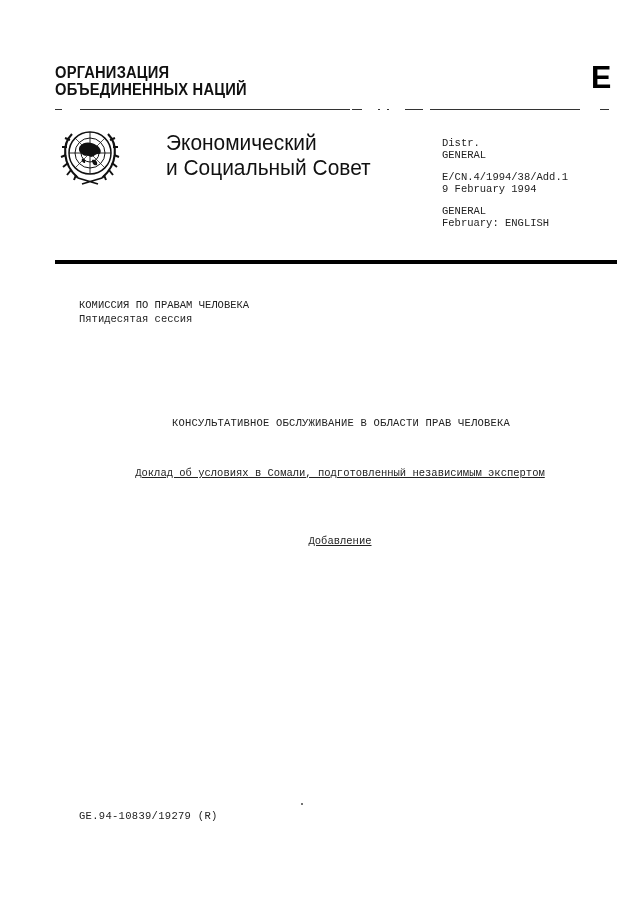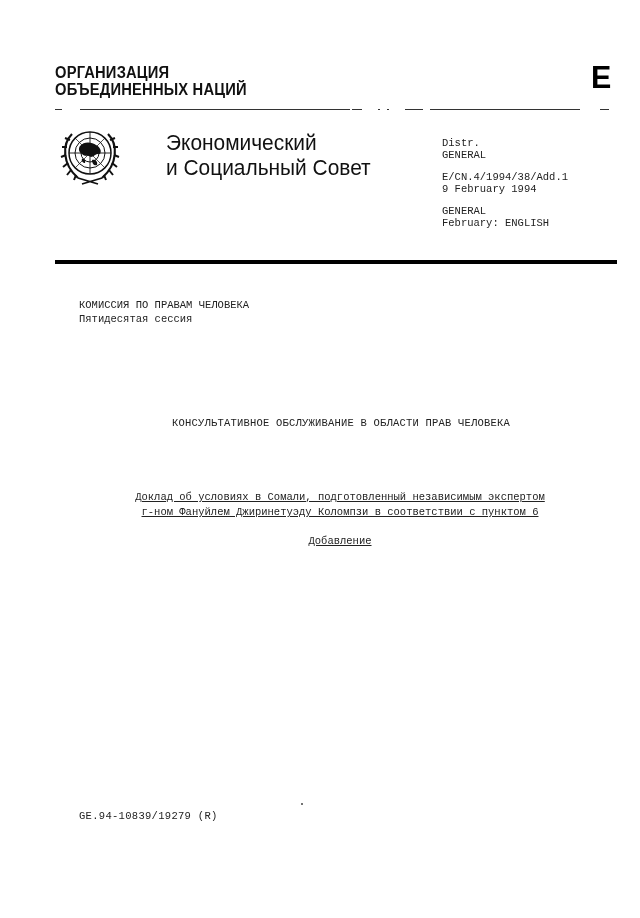--- a/index.html
+++ b/index.html
@@ -99,21 +99,21 @@
     .main-title {
       left: 170px;
       top: 417px;
       width: 340px;
       text-align: right;
       letter-spacing: 0.2px;
     }
 
     .report-title {
       left: 122px;
-      top: 490px;
+      top: 466px;
       width: 436px;
       text-align: center;
       line-height: 15px;
       text-decoration: underline;
     }
 
     .addendum {
       left: 270px;
       top: 535px;
       width: 140px;
@@ -195,20 +195,19 @@
 
 <div class="abs mono commission">
   <div>КОМИССИЯ ПО ПРАВАМ ЧЕЛОВЕКА</div>
   <div>Пятидесятая сессия</div>
 </div>
 
 <div class="abs mono main-title">КОНСУЛЬТАТИВНОЕ ОБСЛУЖИВАНИЕ В ОБЛАСТИ ПРАВ ЧЕЛОВЕКА</div>
 
 <div class="abs mono report-title">
   <div>Доклад об условиях в Сомали, подготовленный независимым экспертом</div>
-  <div>г-ном Фануйлем Джиринетуэду Коломпзи в соответствии с пунктом 6</div>
 </div>
 
 <div class="abs mono addendum">Добавление</div>
 
 <div class="abs speck" style="left:301px;top:803px;"></div>
 
 <div class="abs mono footer-code">GE.94-10839/19279  (R)</div>
 
 </body></html>

